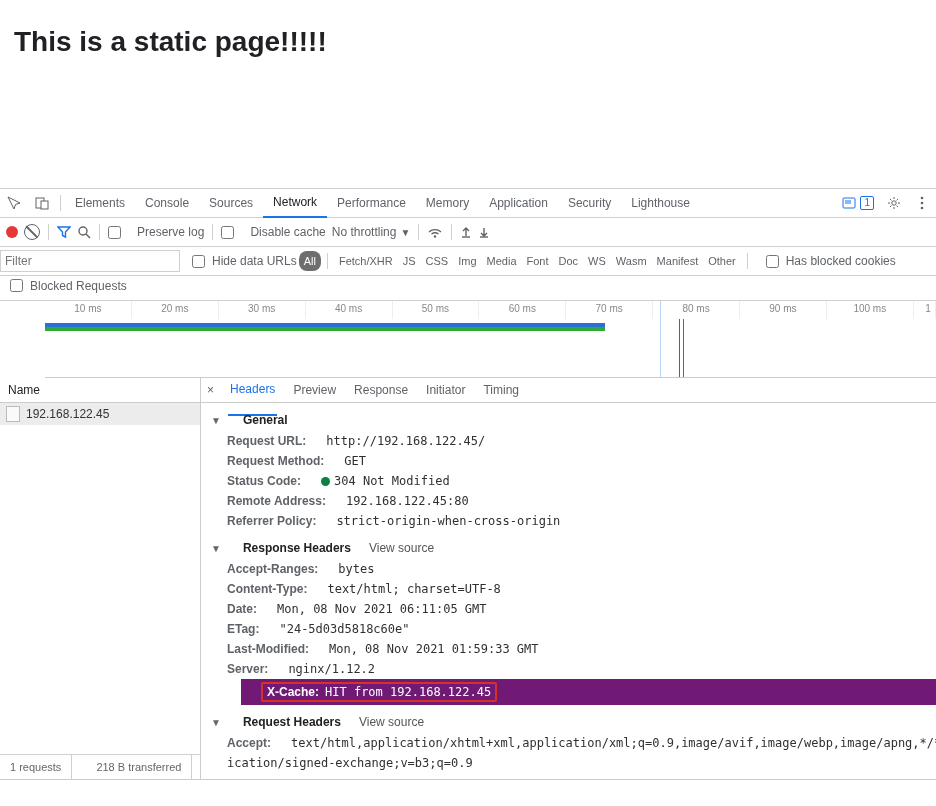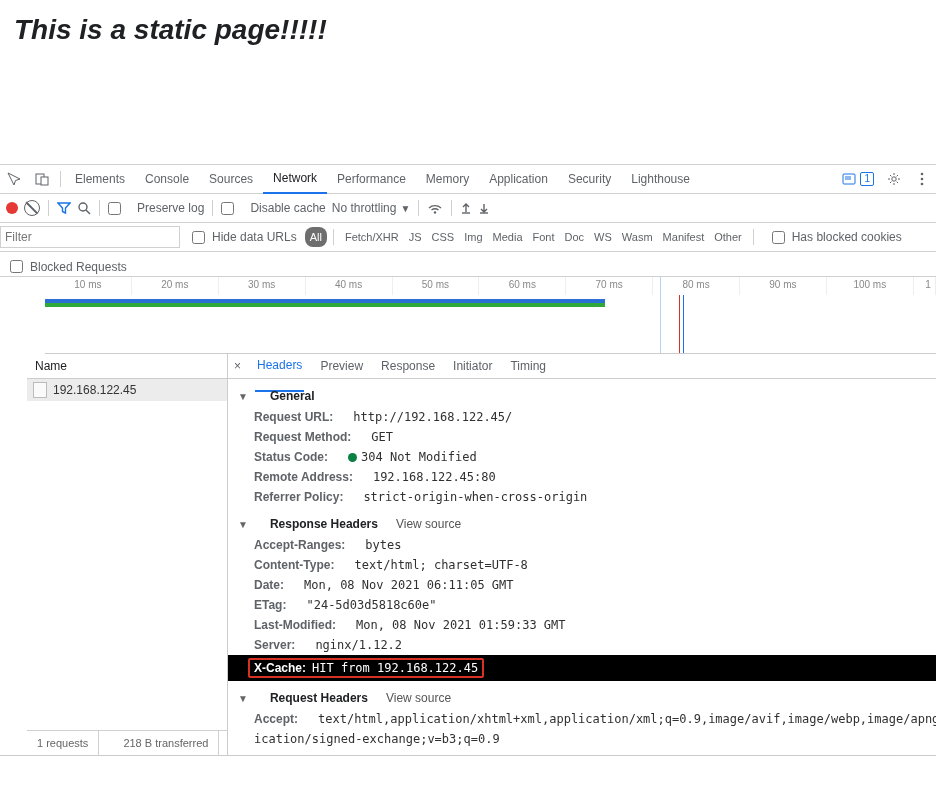--- a/index.html
+++ b/index.html
@@ -1,16 +1,16 @@
 <!DOCTYPE html>
 <html><head>
 <meta charset="utf-8">
 <style>
   html,body{margin:0;padding:0;font-family:"Segoe UI",Arial,sans-serif;color:#202124;background:#fff;width:936px;}
-  .page-area{padding:14px 14px;height:136px;font-style:italic;}
+  .page-area{padding:26px 14px;height:136px;}
   .page-area h1{font-size:28px;font-weight:700;margin:0;}
   .devtools{border-top:1px solid #d0d0d0;font-size:12px;color:#5f6368;}
   
   .tabbar{display:flex;align-items:center;height:28px;border-bottom:1px solid #d0d0d0;}
   .tabbar .icon-btn{width:28px;display:flex;align-items:center;justify-content:center;}
   .tabbar .tab{padding:0 10px;height:28px;display:flex;align-items:center;cursor:default;}
   .tabbar .tab.active{color:#202124;border-bottom:2px solid #1a73e8;padding-bottom:0;}
   .tabbar .spacer{flex:1;}
   .tabbar .badge{display:flex;align-items:center;gap:4px;margin-right:6px;color:#1a73e8;}
   .tabbar .badge .box{border:1px solid #1a73e8;padding:0 3px;font-size:10px;line-height:12px;border-radius:2px;}
@@ -27,53 +27,53 @@
   .throttle{display:flex;align-items:center;gap:4px;}
   .arrow-down{font-size:10px;}
   
   .filterrow{display:flex;align-items:center;height:28px;border-bottom:1px solid #d0d0d0;}
   .filterrow input.filter{border:1px solid #d0d0d0;height:18px;width:170px;padding:1px 4px;font-size:12px;color:#999;}
   .filterrow label{display:flex;align-items:center;gap:4px;margin-left:8px;}
   .type-chip{padding:1px 5px;height:18px;display:flex;align-items:center;font-size:11px;cursor:default;}
   .type-chip.active{background:#6e6e6e;color:#fff;border-radius:8px;}
   .filterrow .sep{width:1px;height:16px;background:#d0d0d0;margin:0 6px;}
   
-  .blockedrow{height:24px;display:flex;align-items:flex-end;padding:0 6px;border-bottom:1px solid #d0d0d0;}
+  .blockedrow{height:24px;display:flex;align-items:flex-start;padding:0 6px;border-bottom:1px solid #d0d0d0;}
   .blockedrow label{display:flex;align-items:center;gap:4px;}
   
   .timeline{height:76px;border-bottom:1px solid #ccc;position:relative;background:#fff;margin-left:45px;}
   .timeline .ticks{display:flex;height:18px;font-size:10px;color:#888;}
   .timeline .tick{flex:1;text-align:center;border-left:1px solid #eee;padding-top:2px;}
   .timeline .tick:first-child{border-left:none;}
   .timeline .bar-blue{position:absolute;top:22px;left:0;width:560px;height:4px;background:#2a6fd6;}
   .timeline .bar-green{position:absolute;top:26px;left:0;width:560px;height:4px;background:#2faa3a;}
   .timeline .vline70{position:absolute;top:0;bottom:0;left:615px;width:1px;background:#b7d5f7;}
   .timeline .vred{position:absolute;top:18px;bottom:0;left:634px;width:1px;background:#d93025;}
   .timeline .vblue{position:absolute;top:18px;bottom:0;left:638px;width:1px;background:#1a73e8;}
   
   .mainsplit{display:flex;border-bottom:1px solid #ccc;}
-  .left{width:200px;border-right:1px solid #ccc;display:flex;flex-direction:column;padding-left:27px;}
+  .left{width:200px;border-right:1px solid #ccc;display:flex;flex-direction:column;}
   .left .colhead{height:24px;border-bottom:1px solid #ccc;display:flex;align-items:center;padding:0 8px;color:#202124;}
   .reqrow{height:22px;display:flex;align-items:center;padding:0 6px;background:#ececec;color:#333;gap:6px;}
   .doc-icon{width:12px;height:14px;border:1px solid #bbb;background:#fafafa;}
   .left .fill{flex:1;}
   .right{flex:1;display:flex;flex-direction:column;min-width:0;}
   .right .subtabs{height:24px;border-bottom:1px solid #ccc;display:flex;align-items:center;padding:0 6px;gap:14px;}
   .right .subtabs .close{font-size:12px;cursor:default;}
   .right .subtabs .stab{font-size:12px;cursor:default;padding:18px 2px;}
   .right .subtabs .stab.active{color:#1a73e8;border-bottom:2px solid #1a73e8;}
   .details{padding:6px 0 6px 0;font-size:12px;overflow:hidden;}
   .sect{padding:4px 10px;color:#202124;font-weight:bold;display:flex;align-items:center;gap:18px;}
   .sect .tri{color:#666;font-size:10px;margin-right:4px;}
   .sect .viewsrc{font-weight:normal;color:#555;}
   .kv{padding:3px 10px 3px 26px;display:flex;gap:20px;white-space:nowrap;}
   .kv .k{color:#5f6368;font-weight:bold;}
   .kv .v{font-family:Consolas,Menlo,monospace;color:#303030;}
   .kv.status .dot{display:inline-block;width:9px;height:9px;border-radius:50%;background:#0b8043;margin-right:4px;vertical-align:middle;}
-  .highlight{background:#000000;color:#fff;}
+  .highlight{background:#701a75;color:#fff;margin-left:40px;}
   .highlight .k,.highlight .v{color:#fff;}
   .redbox{border:2px solid #d93025;border-radius:2px;padding:1px 4px;display:inline-flex;gap:6px;}
   .wrapline{padding:3px 10px 3px 26px;font-family:Consolas,Menlo,monospace;color:#303030;word-break:break-all;}
   
   .statusbar{display:flex;align-items:center;height:24px;border-top:1px solid #d0d0d0;font-size:11px;color:#666;gap:14px;}
   .statusbar .cell{padding:0 10px;border-right:1px solid #d0d0d0;height:100%;display:flex;align-items:center;}
   svg{display:block;}
 </style>
 </head>
 <body>
@@ -169,21 +169,21 @@
         <line x1="2" y1="12" x2="10" y2="12" stroke="#5f6368" stroke-width="1.4"></line>
       </svg>
   </div>
 
   <div class="filterrow">
     <input class="filter" placeholder="Filter" style="">
     <label>
         <input type="checkbox" style="">
         <span>Hide data URLs</span>
       </label>
-    <div class="type-chip active" style="margin-left:8px">All</div>
+    <div class="type-chip active" style="margin-left:2px">All</div>
     <div class="sep"></div>
     <div class="type-chip">Fetch/XHR</div>
     <div class="type-chip">JS</div>
     <div class="type-chip">CSS</div>
     <div class="type-chip">Img</div>
     <div class="type-chip">Media</div>
     <div class="type-chip">Font</div>
     <div class="type-chip">Doc</div>
     <div class="type-chip">WS</div>
     <div class="type-chip">Wasm</div>

